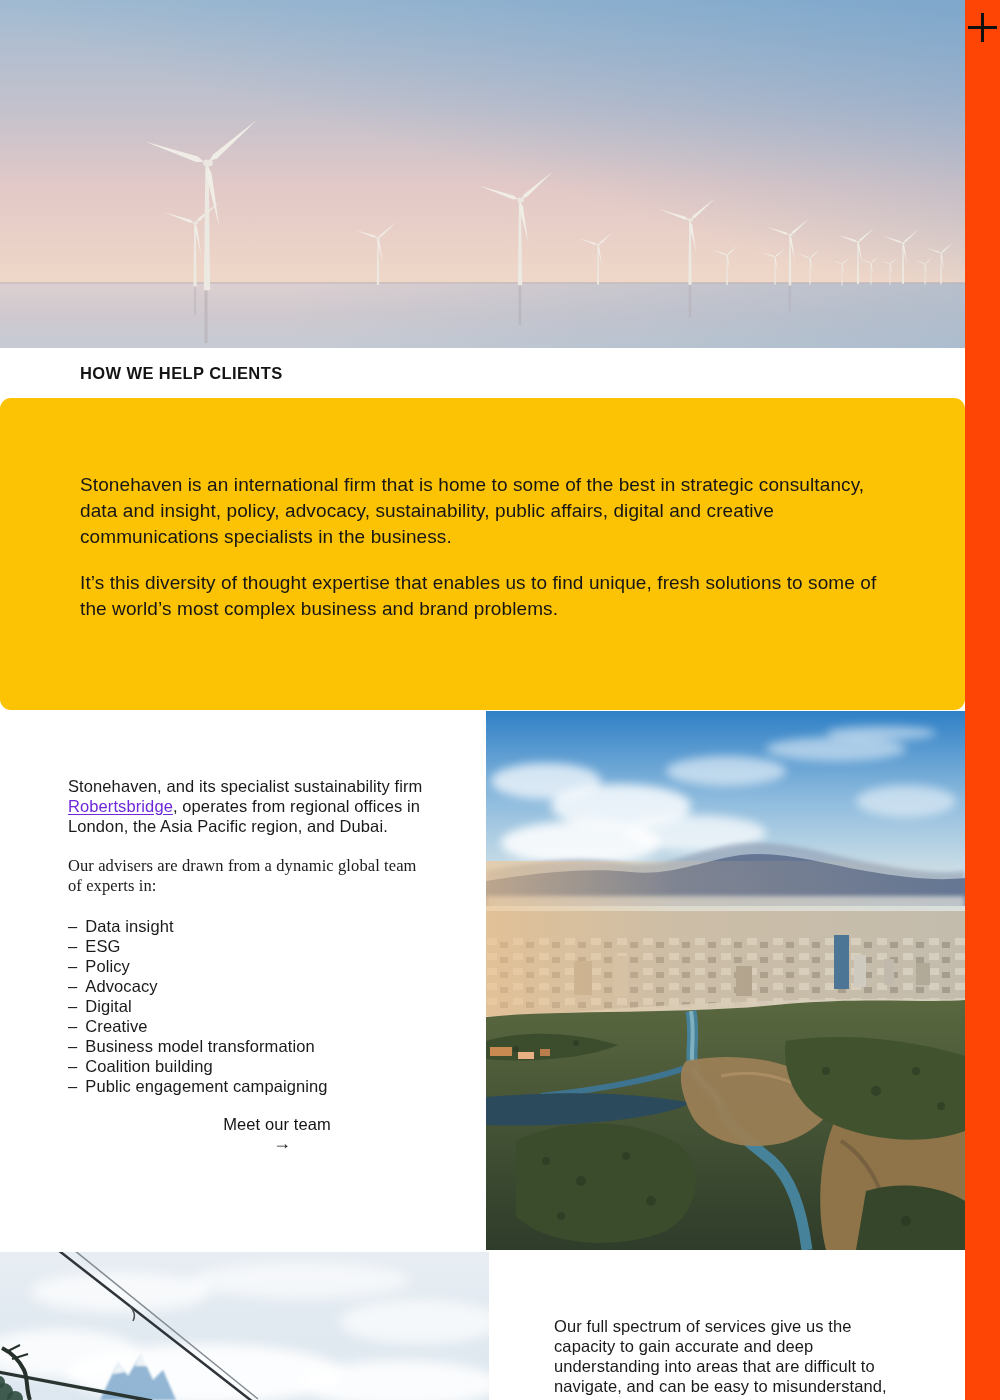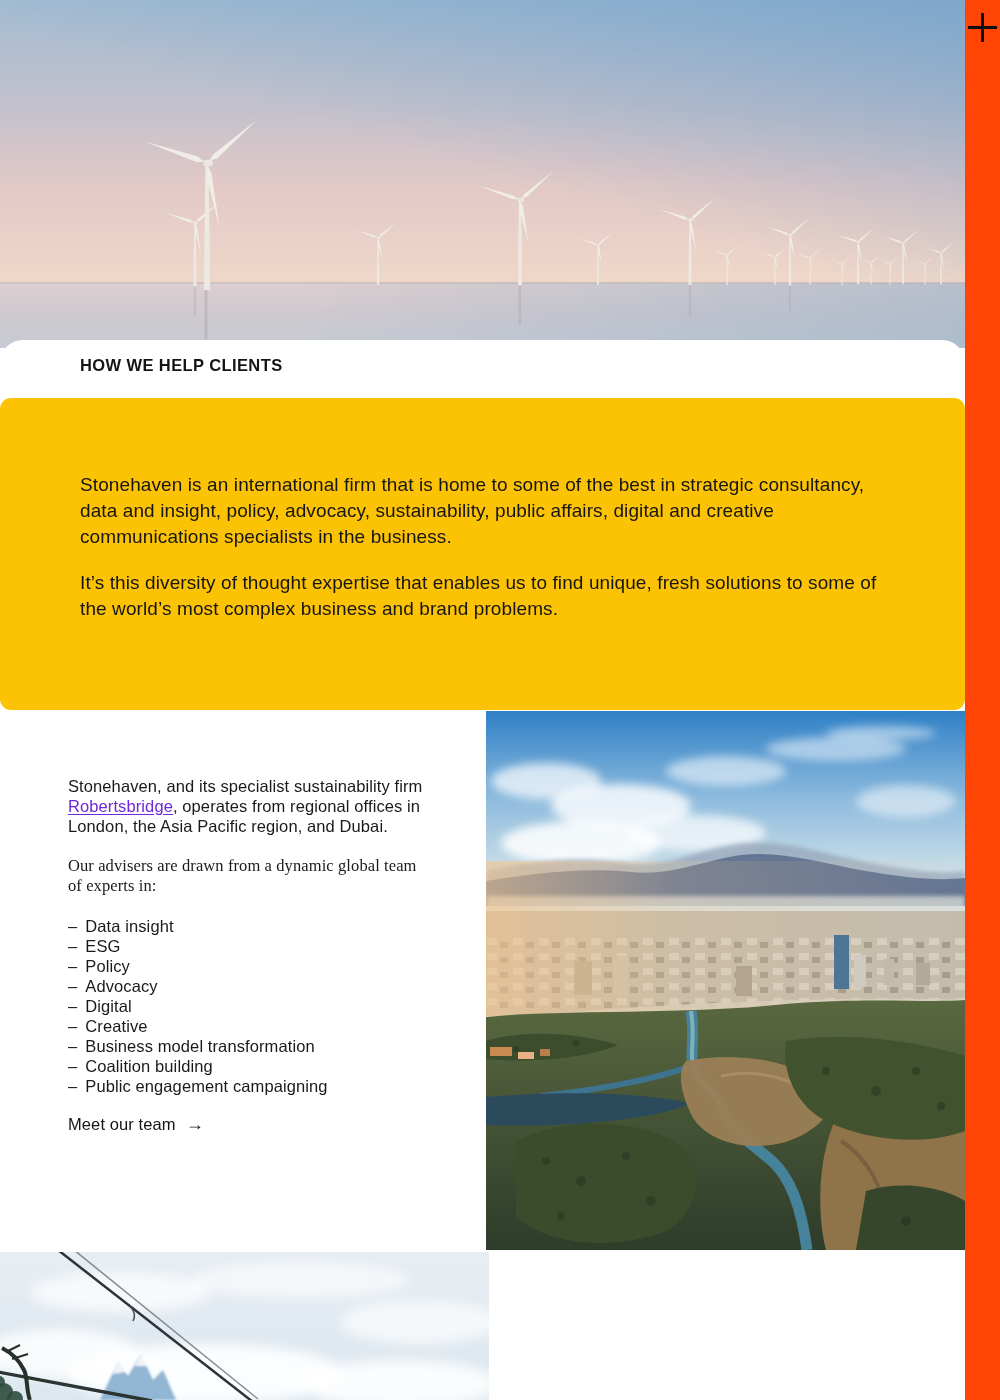--- a/index.html
+++ b/index.html
@@ -17,35 +17,35 @@
   .hero{position:absolute;left:0;top:0;width:965px;height:348px;overflow:hidden;}
   .hero svg{display:block;width:965px;height:348px;}
   .header{position:absolute;left:13px;top:13px;display:flex;align-items:flex-start;}
   .logo-mark{position:relative;width:40px;height:26px;margin-top:1px;}
   .lm-h{position:absolute;left:0;top:0;width:13px;height:10px;background:#121212;}
   .lm-v{position:absolute;left:16px;top:0;width:9px;height:22px;background:#121212;}
   .lm-sq{position:absolute;left:0;top:14px;width:11px;height:10px;background:#FFE600;}
   .brand{font-size:22px;font-weight:700;letter-spacing:3.4px;color:#131313;line-height:22px;}
   .tagline{font-size:14px;font-weight:400;letter-spacing:0.4px;color:#1c1c1c;margin-top:3px;}
   
-  .label-band{position:absolute;left:0;top:340px;width:965px;height:50px;background:#ffffff;display:flex;align-items:center;border-radius:23px;}
+  .label-band{position:absolute;left:0;top:348px;width:965px;height:50px;background:#ffffff;display:flex;align-items:center;border-radius:23px;}
   .label-band h2{margin:0 0 0 80px;font-size:16.5px;font-weight:700;letter-spacing:0.4px;color:#141414;}
   
   .intro{position:absolute;left:0;top:398px;width:965px;height:312px;background:#FCC204;box-sizing:border-box;padding:74px 0 0 80px;border-radius:11px;}
   .intro p{margin:0;width:822px;font-size:19px;line-height:26px;color:#161616;letter-spacing:0.1px;}
   .intro p + p{margin-top:20px;}
   
   .about-text{position:absolute;left:0;top:710px;width:486px;height:540px;background:#ffffff;box-sizing:border-box;padding:66px 0 0 68px;font-size:16.5px;line-height:20px;letter-spacing:0.1px;}
   .about-text p{margin:0;width:362px;}
   .about-text p + p{margin-top:20px;font-family:Liberation Serif, serif;}
   .about-text a{color:#6d28d9;text-underline-offset:2px;}
   .svc-list{list-style:none;margin:20px 0 0;padding:0;}
   .svc-list li{display:flex;line-height:20px;}
   .svc-list .dash{margin-right:8px;}
-  .cta{margin-top:18px;display:flex;align-items:center;}
+  .cta{margin-top:18px;display:flex;align-items:center;flex-direction:column;}
   .cta a{color:#151515;text-decoration:none;font-size:16.5px;}
   .cta .arrow{margin-left:10px;font-size:18px;line-height:18px;}
   .aerial{position:absolute;left:486px;top:711px;width:479px;height:539px;overflow:hidden;}
   .aerial svg{display:block;width:479px;height:539px;}
   
   .b-image{position:absolute;left:0;top:1252px;width:489px;height:148px;overflow:hidden;}
   .b-image svg{display:block;width:489px;height:148px;}
   .b-text{position:absolute;left:554px;top:1316px;width:352px;font-size:16.5px;line-height:20px;letter-spacing:0.1px;}
   .b-text p{margin:0;}
 </style>
@@ -311,18 +311,21 @@
         <path d="M2,96 C10,100 18,106 24,118 C28,126 26,138 30,148" stroke="#27312C" stroke-width="4" fill="none"></path>
         <path d="M6,100 L20,93" stroke="#27312C" stroke-width="2"></path>
         <path d="M12,107 L28,102" stroke="#27312C" stroke-width="2"></path>
         <circle cx="4" cy="140" r="9" fill="#2E4A3C" opacity="0.9"></circle>
         <circle cx="15" cy="147" r="8" fill="#2E4A3C" opacity="0.9"></circle>
         <circle cx="-1" cy="130" r="6" fill="#2E4A3C" opacity="0.9"></circle>
       </g>
     </svg>
   </div>
 
+  <div class="b-text">
+    <p>Our full spectrum of services give us the capacity to gain accurate and deep understanding into areas that are difficult to navigate, and can be easy to misunderstand,</p>
+  </div>
 
   <div class="rail">
     <div class="plus" title=""></div>
   </div>
 
 </div>
 
 </body></html>

